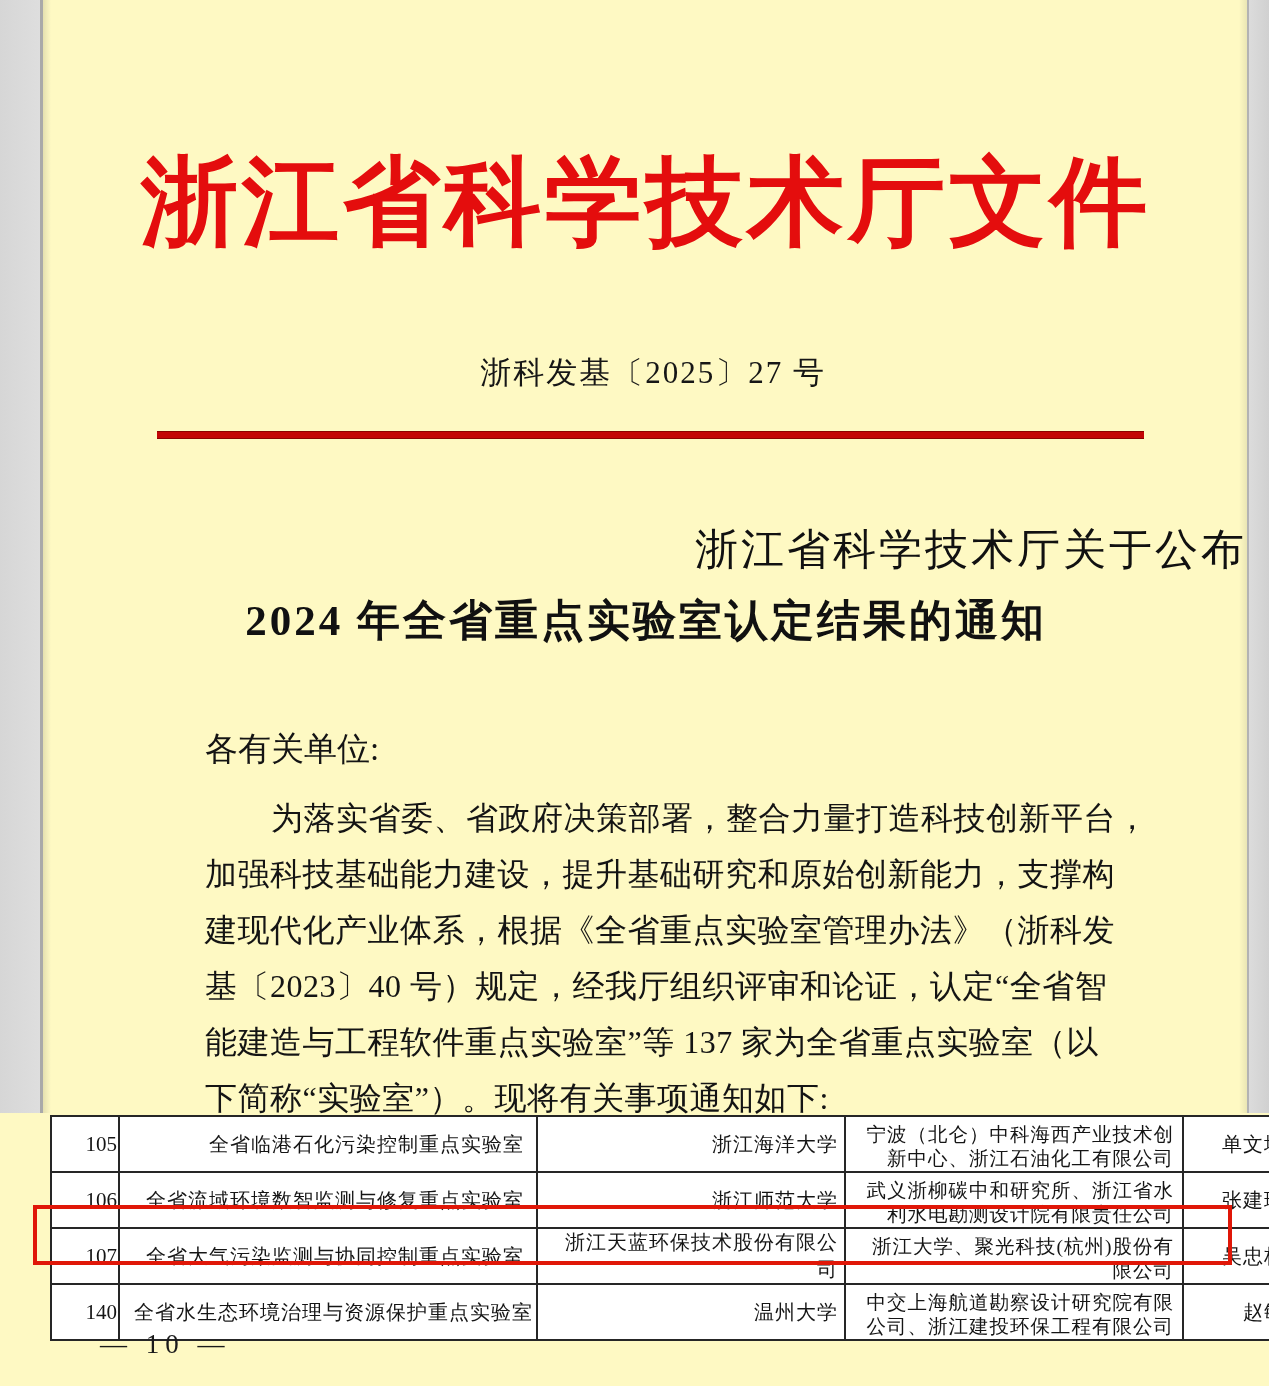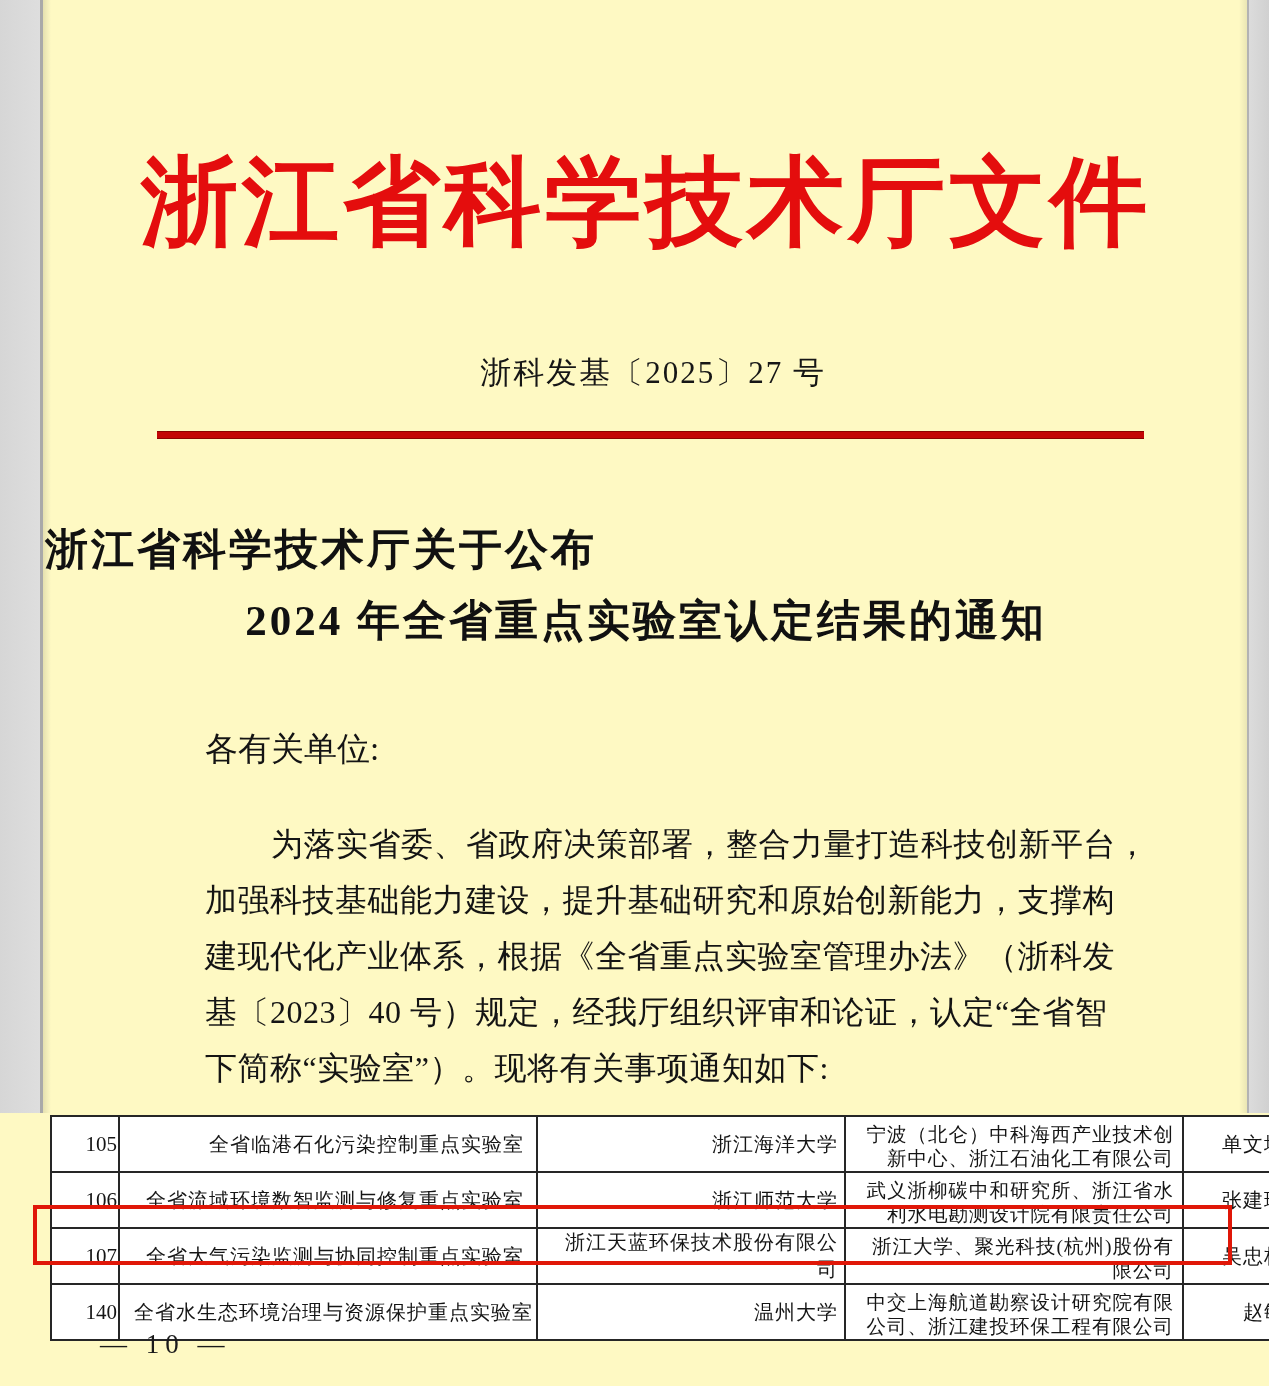--- a/index.html
+++ b/index.html
@@ -57,44 +57,44 @@
   .red-rule {
     position: absolute; left: 157px; top: 431px;
     width: 987px; height: 8px;
     background: #c30505;
     border-top: 1px solid #8e0000;
     border-bottom: 1px solid #8e0000;
     box-sizing: border-box;
   }
   .notice-title-1 {
     position: absolute; left: 45px; top: 521px; width: 1202px;
-    text-align: left;
+    text-align: right;
     font-size: 43px;
-    font-weight: bold;
+    font-weight: normal;
     letter-spacing: 3px;
     color: #111;
     white-space: nowrap;
   }
   .notice-title-2 {
     position: absolute; left: 45px; top: 592px; width: 1202px;
     text-align: center;
     font-size: 43px;
     font-weight: bold;
     letter-spacing: 3px;
     color: #111;
     white-space: nowrap;
   }
   .salutation {
     position: absolute; left: 205px; top: 727px;
     font-size: 33px;
     color: #141414;
     white-space: nowrap;
   }
   .body-block {
-    position: absolute; left: 205px; top: 820px; width: 910px;
+    position: absolute; left: 205px; top: 794px; width: 910px;
   }
   .body-line {
     height: 56px;
     line-height: 48px;
     font-size: 32px;
     letter-spacing: 0.5px;
     color: #141414;
     white-space: nowrap;
   }
   .body-line.indent { text-indent: 66px; }
@@ -154,20 +154,21 @@
   <div class="notice-title-1">浙江省科学技术厅关于公布</div>
   <div class="notice-title-2">2024 年全省重点实验室认定结果的通知</div>
 
   <div class="salutation">各有关单位:</div>
 
   <div class="body-block">
     <div class="body-line indent">为落实省委、省政府决策部署，整合力量打造科技创新平台，</div>
     <div class="body-line">加强科技基础能力建设，提升基础研究和原始创新能力，支撑构</div>
     <div class="body-line">建现代化产业体系，根据《全省重点实验室管理办法》（浙科发</div>
     <div class="body-line">基〔2023〕40 号）规定，经我厅组织评审和论证，认定“全省智</div>
+    <div class="body-line">能建造与工程软件重点实验室”等 137 家为全省重点实验室（以</div>
     <div class="body-line">下简称“实验室”）。现将有关事项通知如下:</div>
   </div>
 
   <table class="doc-table">
     <tbody>
         <tr class="row-a">
       <td class="c-no">105</td>
       <td class="c-lab">全省临港石化污染控制重点实验室</td>
       <td class="c-inst">浙江海洋大学</td>
       <td class="c-part">宁波（北仑）中科海西产业技术创新中心、浙江石油化工有限公司</td>

